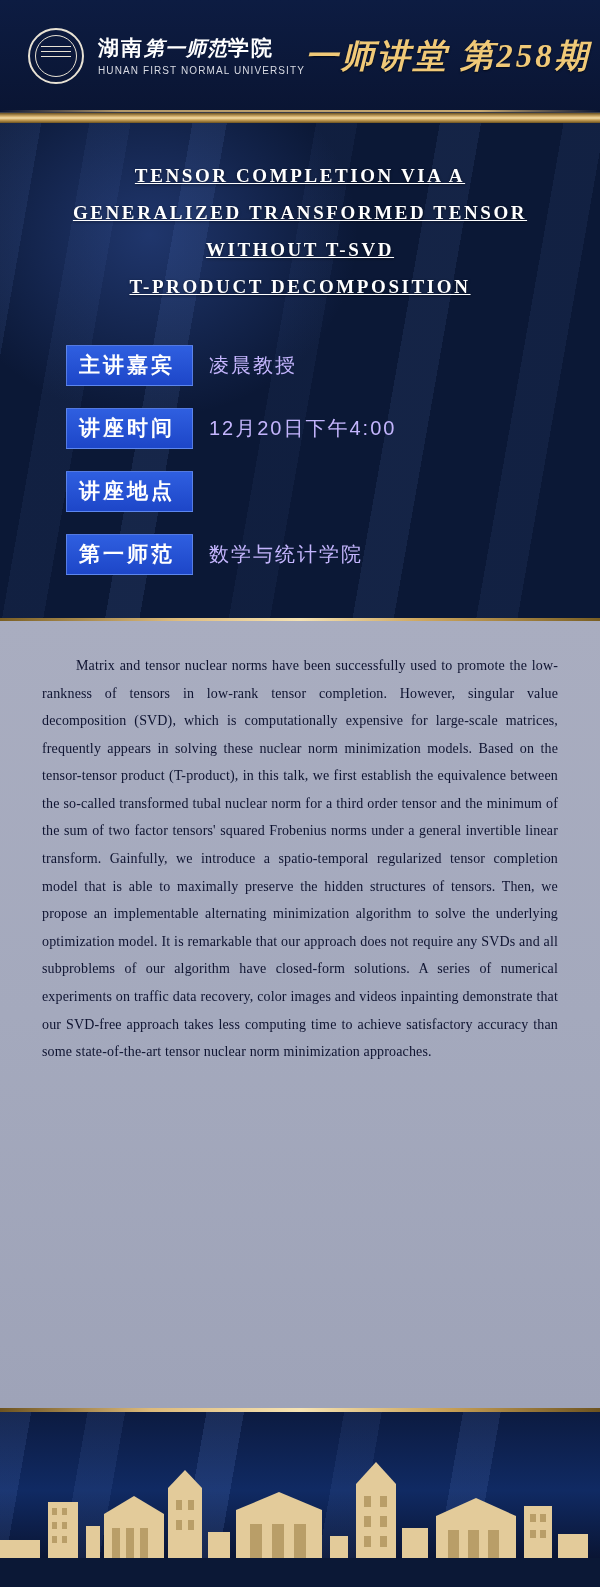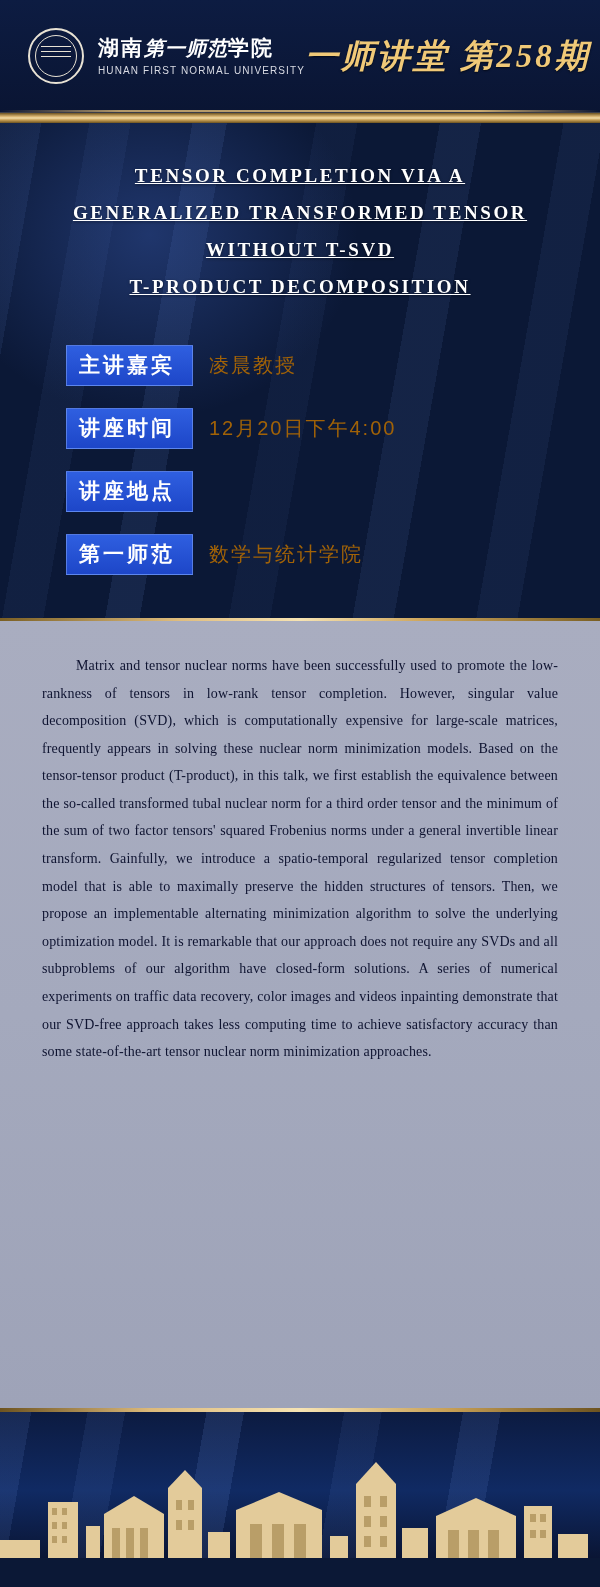--- a/index.html
+++ b/index.html
@@ -179,21 +179,21 @@
     font-weight: bold;
     letter-spacing: 3px;
     padding: 5px 17px 6px 12px;
     min-width: 118px;
     text-align: center;
     box-sizing: border-box;
     border: 1px solid rgba(150,185,255,0.45);
     white-space: nowrap;
   }
   .info-value {
-    color: #a16207;
+    color: #c4b5fd;
     font-size: 20px;
     letter-spacing: 2px;
     margin-left: 16px;
     white-space: nowrap;
   }
 
   
   .abstract {
     position: relative;
     background: linear-gradient(180deg, #a9adc0 0%, #a4a9bd 50%, #9ea3b8 100%);

